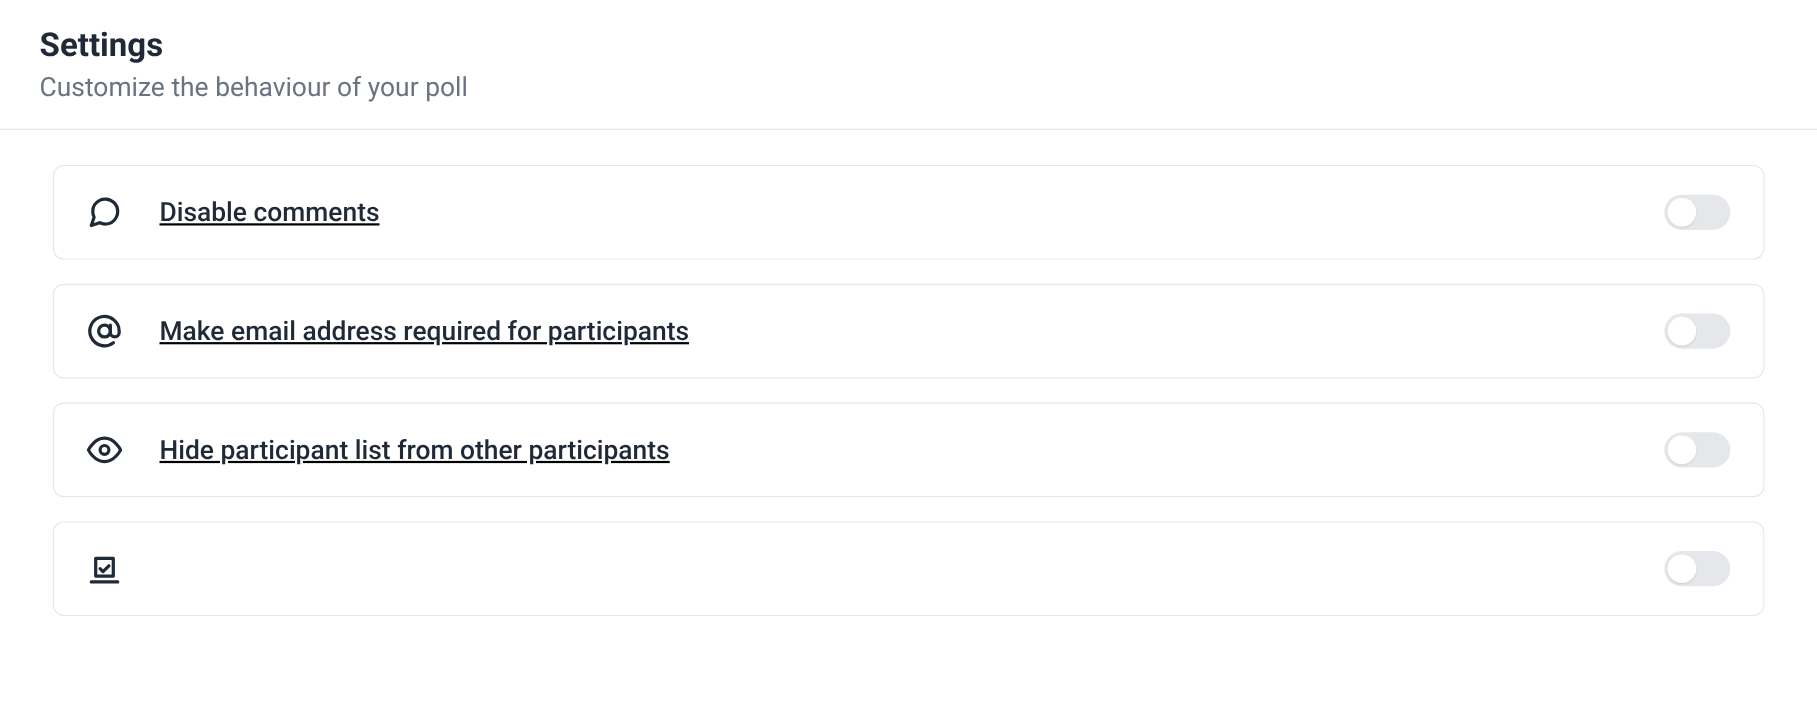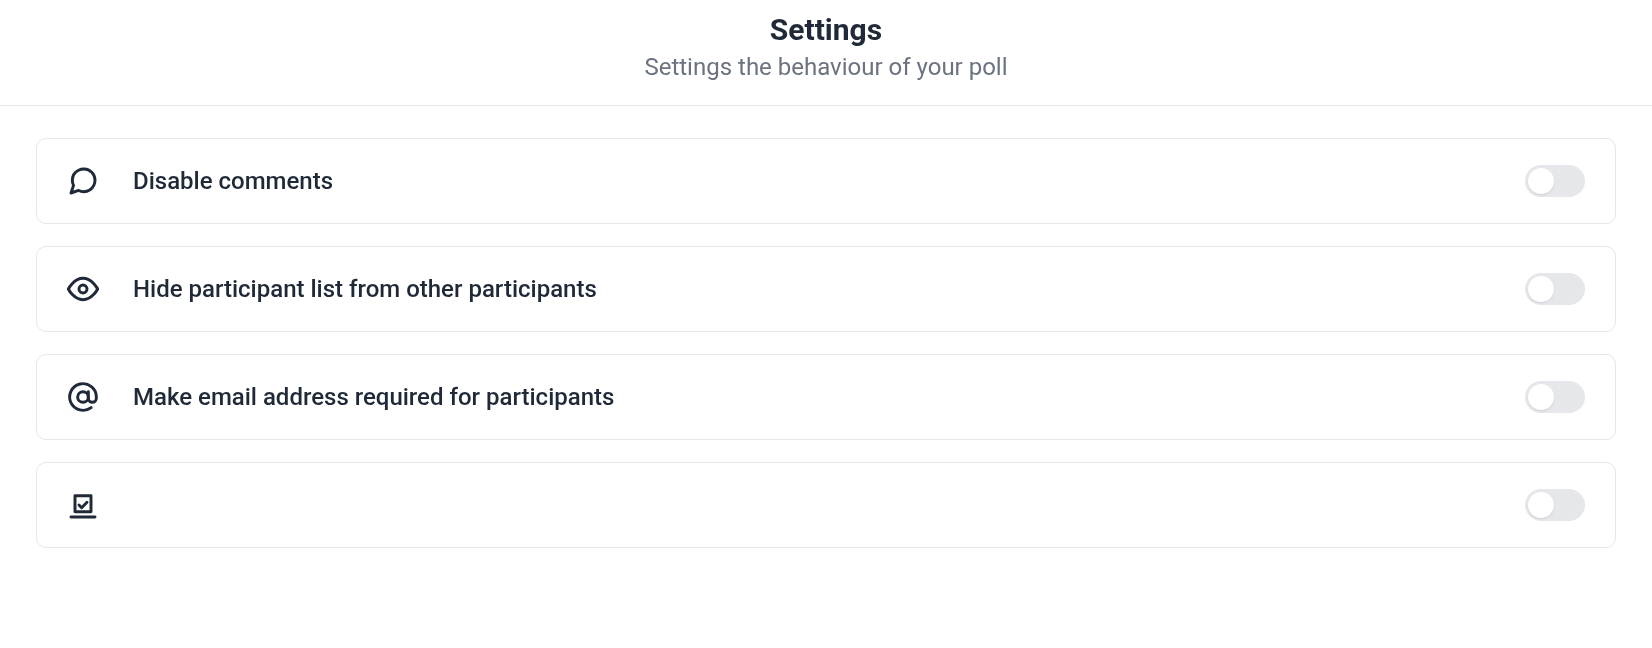--- a/index.html
+++ b/index.html
@@ -6,37 +6,37 @@
       margin: 0;
       padding: 0;
       box-sizing: border-box;
     }
     body {
       font-family: -apple-system, BlinkMacSystemFont, "Segoe UI", Roboto, Helvetica, Arial, sans-serif;
       background: #ffffff;
       width: 1652px;
     }
     .header {
-      padding: 12px 36px 24px 36px;
+      padding: 24px 36px 24px 36px;
       border-bottom: 1px solid #e5e7eb;
-      text-align: center;
     }
     .header-title {
       font-size: 30px;
       font-weight: 700;
       color: #1f2937;
       margin-bottom: 6px;
     }
     .header-subtitle {
       font-size: 24px;
       font-weight: 400;
       color: #6b7280;
     }
     .content {
-      padding: 32px 36px;
+      padding: 32px 48px;
+      text-decoration: underline;
     }
     .setting-row {
       display: flex;
       align-items: center;
       justify-content: space-between;
       border: 1px solid #e5e7eb;
       border-radius: 10px;
       padding: 26px 30px;
       margin-bottom: 22px;
     }
@@ -81,33 +81,48 @@
       background: #ffffff;
       border-radius: 50%;
       box-shadow: 0 1px 2px rgba(0,0,0,0.1);
     }
   </style>
 </head>
 <body>
 
 <div class="header">
   <h1 class="header-title">Settings</h1>
-  <p class="header-subtitle">Settings the behaviour of your poll</p>
+  <p class="header-subtitle">Customize the behaviour of your poll</p>
 </div>
 
 <div class="content">
 
   <div class="setting-row">
     <div class="setting-left">
       <span class="setting-icon">
         <svg viewBox="0 0 24 24" fill="none" stroke="currentColor" stroke-width="2.2" stroke-linecap="round" stroke-linejoin="round">
           <path d="M21 11.5a8.38 8.38 0 0 1-.9 3.8 8.5 8.5 0 0 1-7.6 4.7 8.38 8.38 0 0 1-3.8-.9L3 21l1.9-5.7a8.38 8.38 0 0 1-.9-3.8 8.5 8.5 0 0 1 4.7-7.6 8.38 8.38 0 0 1 3.8-.9h.5a8.48 8.48 0 0 1 8 8v.5z"></path>
         </svg>
       </span>
       <span class="setting-label">Disable comments</span>
+    </div>
+    <div class="toggle">
+      <div class="toggle-knob"></div>
+    </div>
+  </div>
+
+  <div class="setting-row">
+    <div class="setting-left">
+      <span class="setting-icon">
+        <svg viewBox="0 0 24 24" fill="none" stroke="currentColor" stroke-width="2.2" stroke-linecap="round" stroke-linejoin="round">
+          <circle cx="12" cy="12" r="4"></circle>
+          <path d="M16 8v5a3 3 0 0 0 6 0v-1a10 10 0 1 0-3.92 7.94"></path>
+        </svg>
+      </span>
+      <span class="setting-label">Make email address required for participants</span>
     </div>
     <div class="toggle">
       <div class="toggle-knob"></div>
     </div>
   </div>
 
   <div class="setting-row">
     <div class="setting-left">
       <span class="setting-icon">
         <svg viewBox="0 0 24 24" fill="none" stroke="currentColor" stroke-width="2.2" stroke-linecap="round" stroke-linejoin="round">
@@ -119,35 +134,20 @@
     </div>
     <div class="toggle">
       <div class="toggle-knob"></div>
     </div>
   </div>
 
   <div class="setting-row">
     <div class="setting-left">
       <span class="setting-icon">
         <svg viewBox="0 0 24 24" fill="none" stroke="currentColor" stroke-width="2.2" stroke-linecap="round" stroke-linejoin="round">
-          <circle cx="12" cy="12" r="4"></circle>
-          <path d="M16 8v5a3 3 0 0 0 6 0v-1a10 10 0 1 0-3.92 7.94"></path>
-        </svg>
-      </span>
-      <span class="setting-label">Make email address required for participants</span>
-    </div>
-    <div class="toggle">
-      <div class="toggle-knob"></div>
-    </div>
-  </div>
-
-  <div class="setting-row">
-    <div class="setting-left">
-      <span class="setting-icon">
-        <svg viewBox="0 0 24 24" fill="none" stroke="currentColor" stroke-width="2.2" stroke-linecap="round" stroke-linejoin="round">
           <path d="M9 12l2 2 4-4"></path>
           <path d="M6 5h12v12H6z"></path>
           <path d="M3 21h18"></path>
         </svg>
       </span>
     </div>
     <div class="toggle">
       <div class="toggle-knob"></div>
     </div>
   </div>

